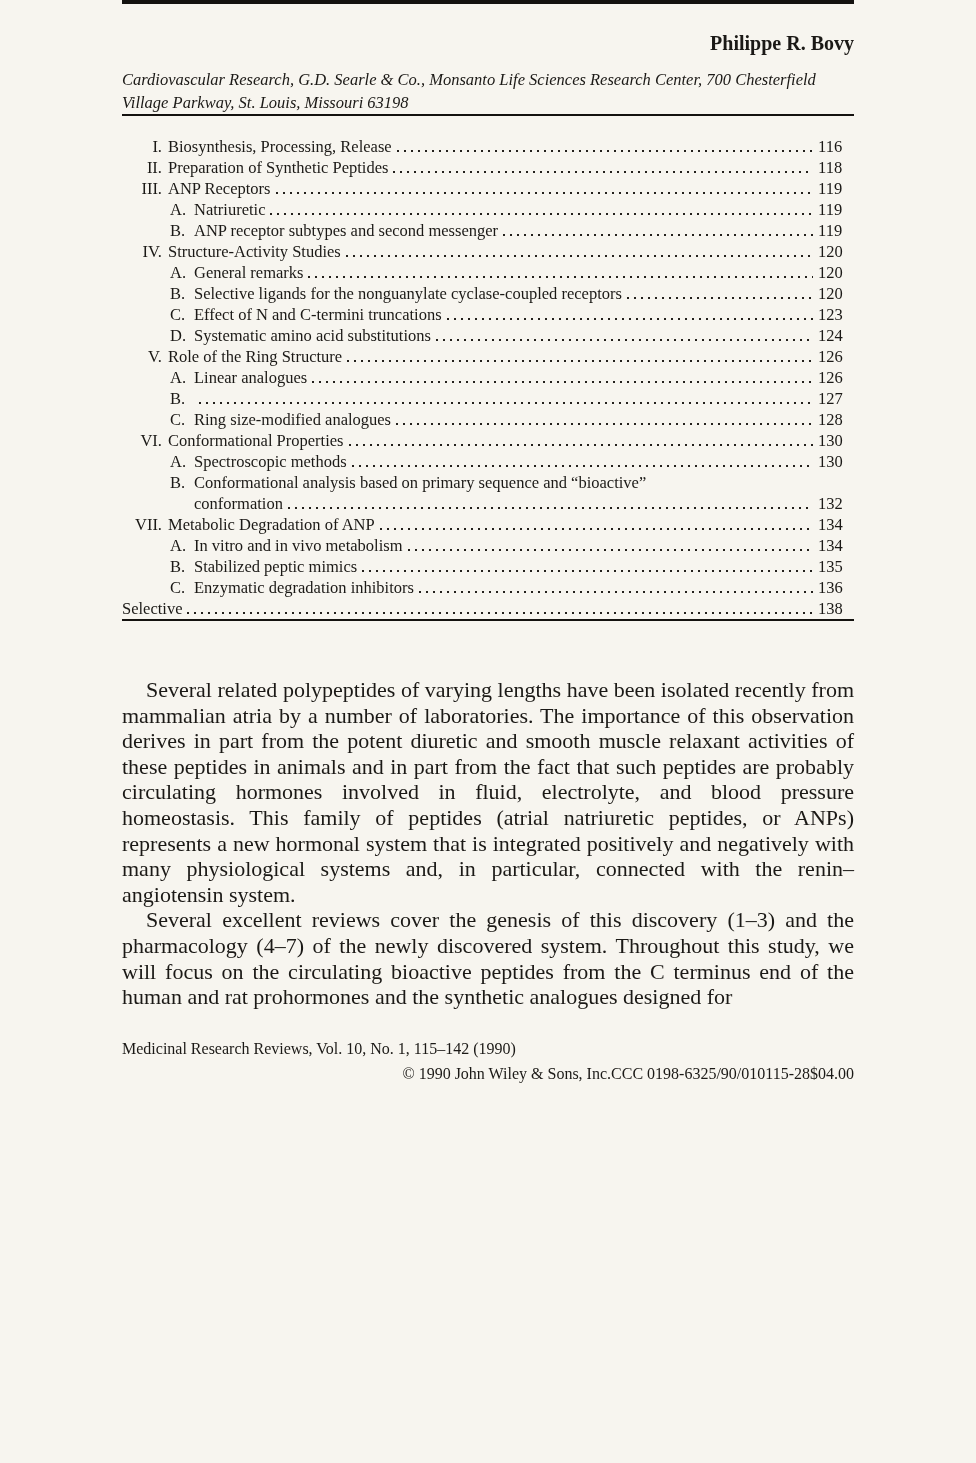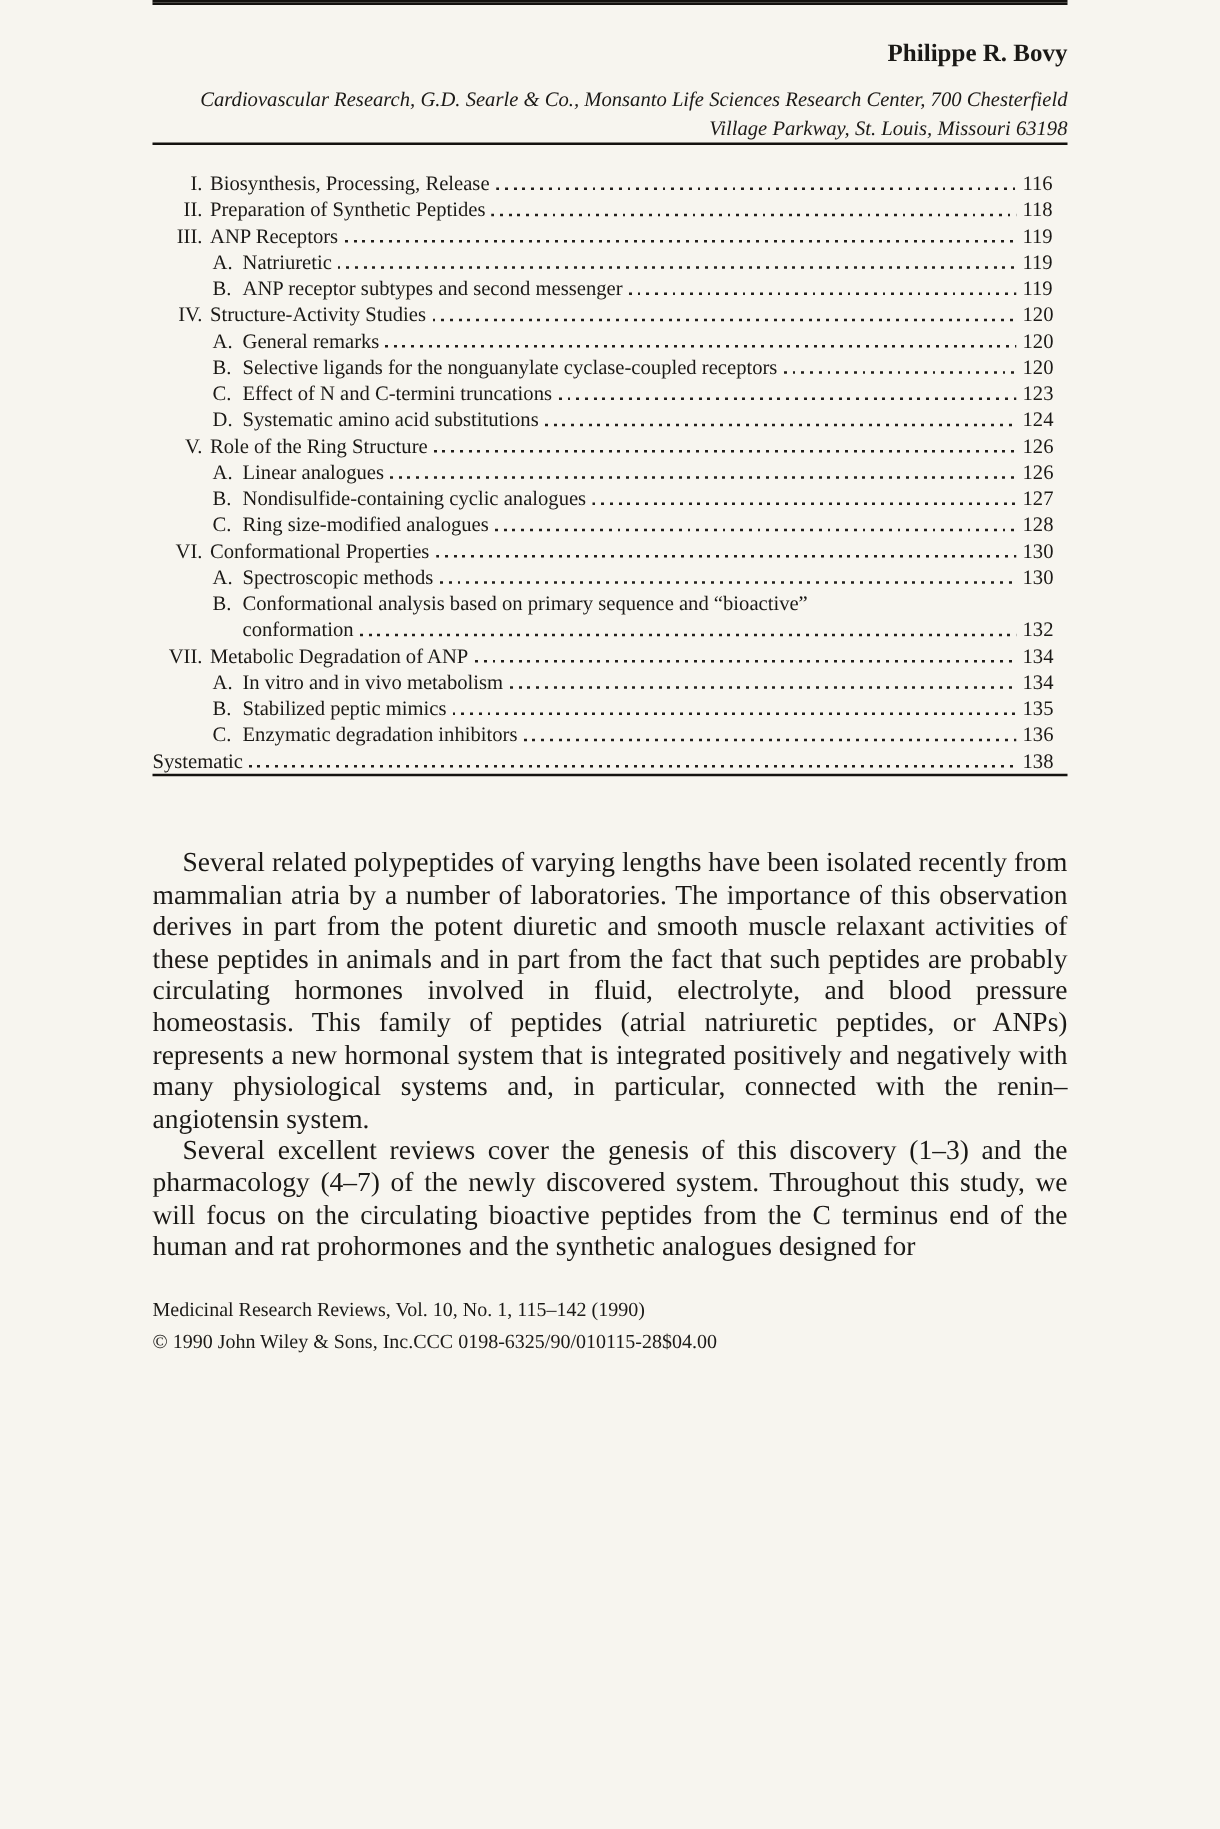--- a/index.html
+++ b/index.html
@@ -41,21 +41,21 @@
     margin-top: 26px;
     font-size: 20px;
     font-weight: bold;
     text-align: right;
     line-height: 26px;
   }
   .affiliation {
     margin-top: 12px;
     font-size: 16.5px;
     font-style: italic;
-    text-align: right;
+    text-align: left;
     line-height: 23px;
   }
 
   .toc {
     margin-top: 20px;
     font-size: 16.5px;
     line-height: 21px;
   }
   .toc-row {
     display: flex;
@@ -106,21 +106,21 @@
     text-indent: 24px;
   }
 
   .footer {
     margin-top: 26px;
     font-size: 16px;
     line-height: 25px;
   }
   .footer-line2 {
     display: flex;
-    justify-content: flex-start;
+    justify-content: flex-end;
   }
 </style>
 </head>
 <body>
 
 <div class="page">
 
   <hr class="rule rule-top">
 
 
@@ -200,21 +200,20 @@
         <span class="pg">126</span>
       </div>
       <div class="toc-row sub">
         <span class="num">A.</span>
         <span class="txt">Linear analogues</span>
         <span class="leader"></span>
         <span class="pg">126</span>
       </div>
       <div class="toc-row sub">
         <span class="num">B.</span>
-        <span class="txt">Nondisulfide-containing cyclic analogues</span>
         <span class="leader"></span>
         <span class="pg">127</span>
       </div>
       <div class="toc-row sub">
         <span class="num">C.</span>
         <span class="txt">Ring size-modified analogues</span>
         <span class="leader"></span>
         <span class="pg">128</span>
       </div>
       <div class="toc-row main">
@@ -258,21 +257,21 @@
         <span class="leader"></span>
         <span class="pg">135</span>
       </div>
       <div class="toc-row sub">
         <span class="num">C.</span>
         <span class="txt">Enzymatic degradation inhibitors</span>
         <span class="leader"></span>
         <span class="pg">136</span>
       </div>
       <div class="toc-row flush">
-        <span class="txt">Systematic</span>
+        <span class="txt">Selective</span>
         <span class="leader"></span>
         <span class="pg">138</span>
       </div>
     </div>
 
   <hr class="rule rule-under-toc">
 
   <div class="body-text">
       <p>Several related polypeptides of varying lengths have been isolated recently from mammalian atria by a number of laboratories. The importance of this observation derives in part from the potent diuretic and smooth muscle relaxant activities of these peptides in animals and in part from the fact that such peptides are probably circulating hormones involved in fluid, electrolyte, and blood pressure homeostasis. This family of peptides (atrial natriuretic peptides, or ANPs) represents a new hormonal system that is integrated positively and negatively with many physiological systems and, in particular, connected with the renin–angiotensin system.</p>
       <p>Several excellent reviews cover the genesis of this discovery (1–3) and the pharmacology (4–7) of the newly discovered system. Throughout this study, we will focus on the circulating bioactive peptides from the C terminus end of the human and rat prohormones and the synthetic analogues designed for</p>

